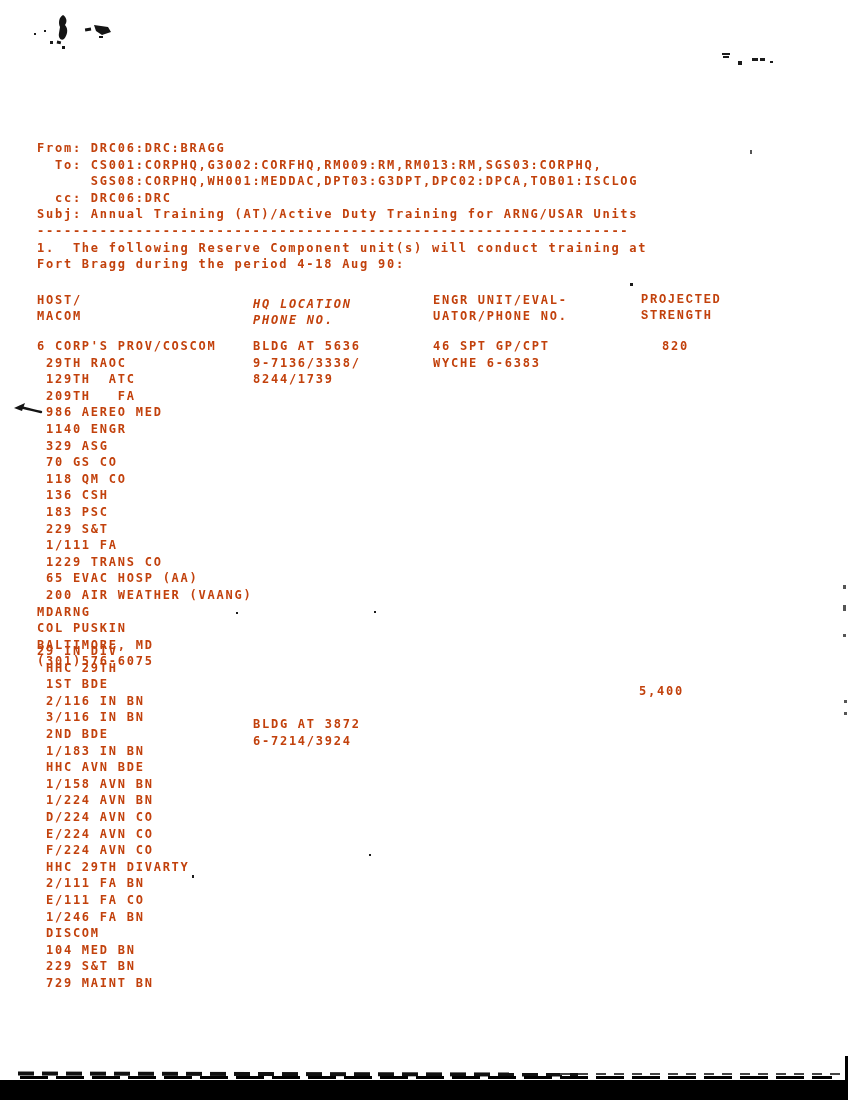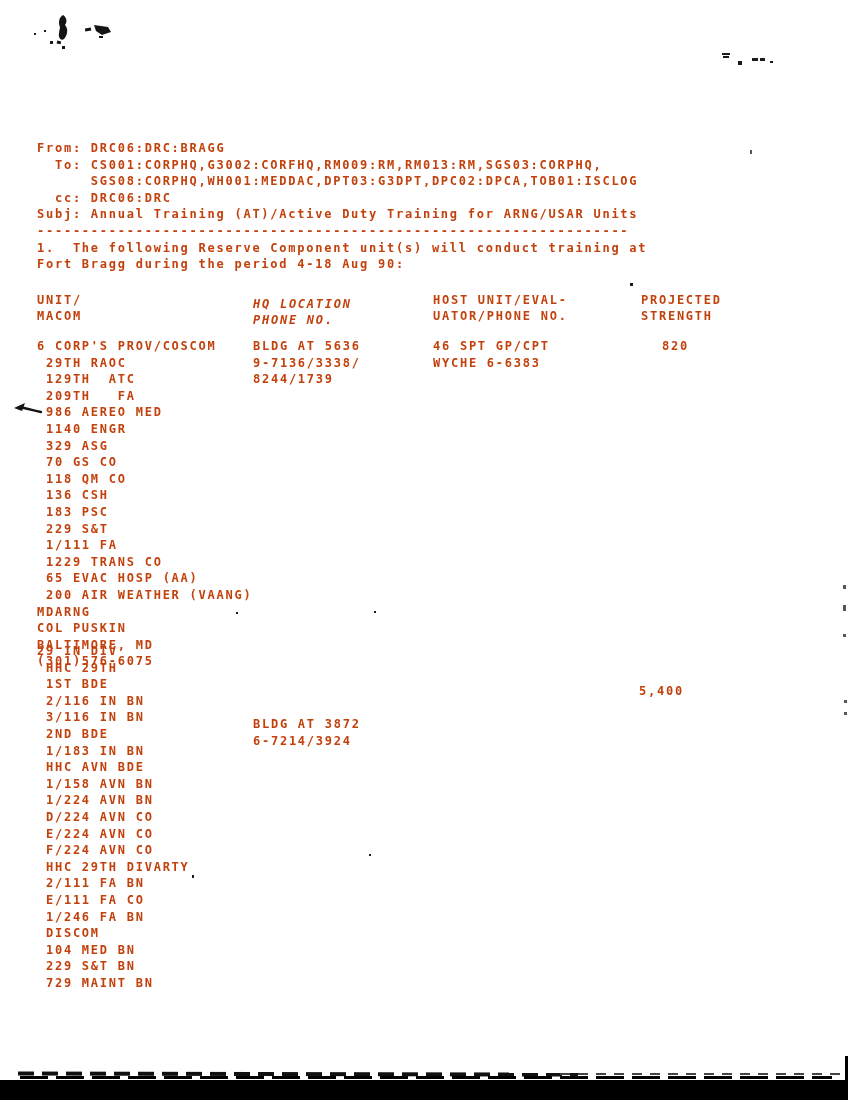--- a/index.html
+++ b/index.html
@@ -58,27 +58,27 @@
   <div class="txt lh-m" style="left:37px;top:140px;">From: DRC06:DRC:BRAGG
   To: CS001:CORPHQ,G3002:CORFHQ,RM009:RM,RM013:RM,SGS03:CORPHQ,
       SGS08:CORPHQ,WH001:MEDDAC,DPT03:G3DPT,DPC02:DPCA,TOB01:ISCLOG
   cc: DRC06:DRC
 Subj: Annual Training (AT)/Active Duty Training for ARNG/USAR Units
 ------------------------------------------------------------------</div>
 
   <div class="txt lh-a" style="left:37px;top:240px;">1.  The following Reserve Component unit(s) will conduct training at
 Fort Bragg during the period 4-18 Aug 90:</div>
 
-  <div class="txt lh-a" style="left:37px;top:292px;">UNIT/
+  <div class="txt lh-a" style="left:37px;top:292px;">HOST/
 MACOM</div>
   <div class="txt lh-a" style="left:253px;top:296px;font-style:italic;">HQ LOCATION
 PHONE NO.</div>
-  <div class="txt lh-a" style="left:433px;top:292px;">HOST UNIT/EVAL-
+  <div class="txt lh-a" style="left:433px;top:292px;">ENGR UNIT/EVAL-
 UATOR/PHONE NO.</div>
-  <div class="txt lh-a" style="left:641px;top:292px;">PROJECTED
+  <div class="txt lh-a" style="left:641px;top:292px;font-family:Liberation Mono, monospace;">PROJECTED
 STRENGTH</div>
 
   <div class="mark" style="left:630px;top:283px;width:3px;height:3px;"></div>
   <div class="mark" style="left:236px;top:612px;width:2px;height:2px;"></div>
   <div class="mark" style="left:374px;top:611px;width:2px;height:2px;"></div>
   <div class="mark" style="left:369px;top:854px;width:2px;height:2px;"></div>
   <div class="mark" style="left:192px;top:875px;width:2px;height:3px;"></div>
 
   <div class="txt lh-b" style="left:37px;top:338px;">6 CORP'S PROV/COSCOM
  29TH RAOC

